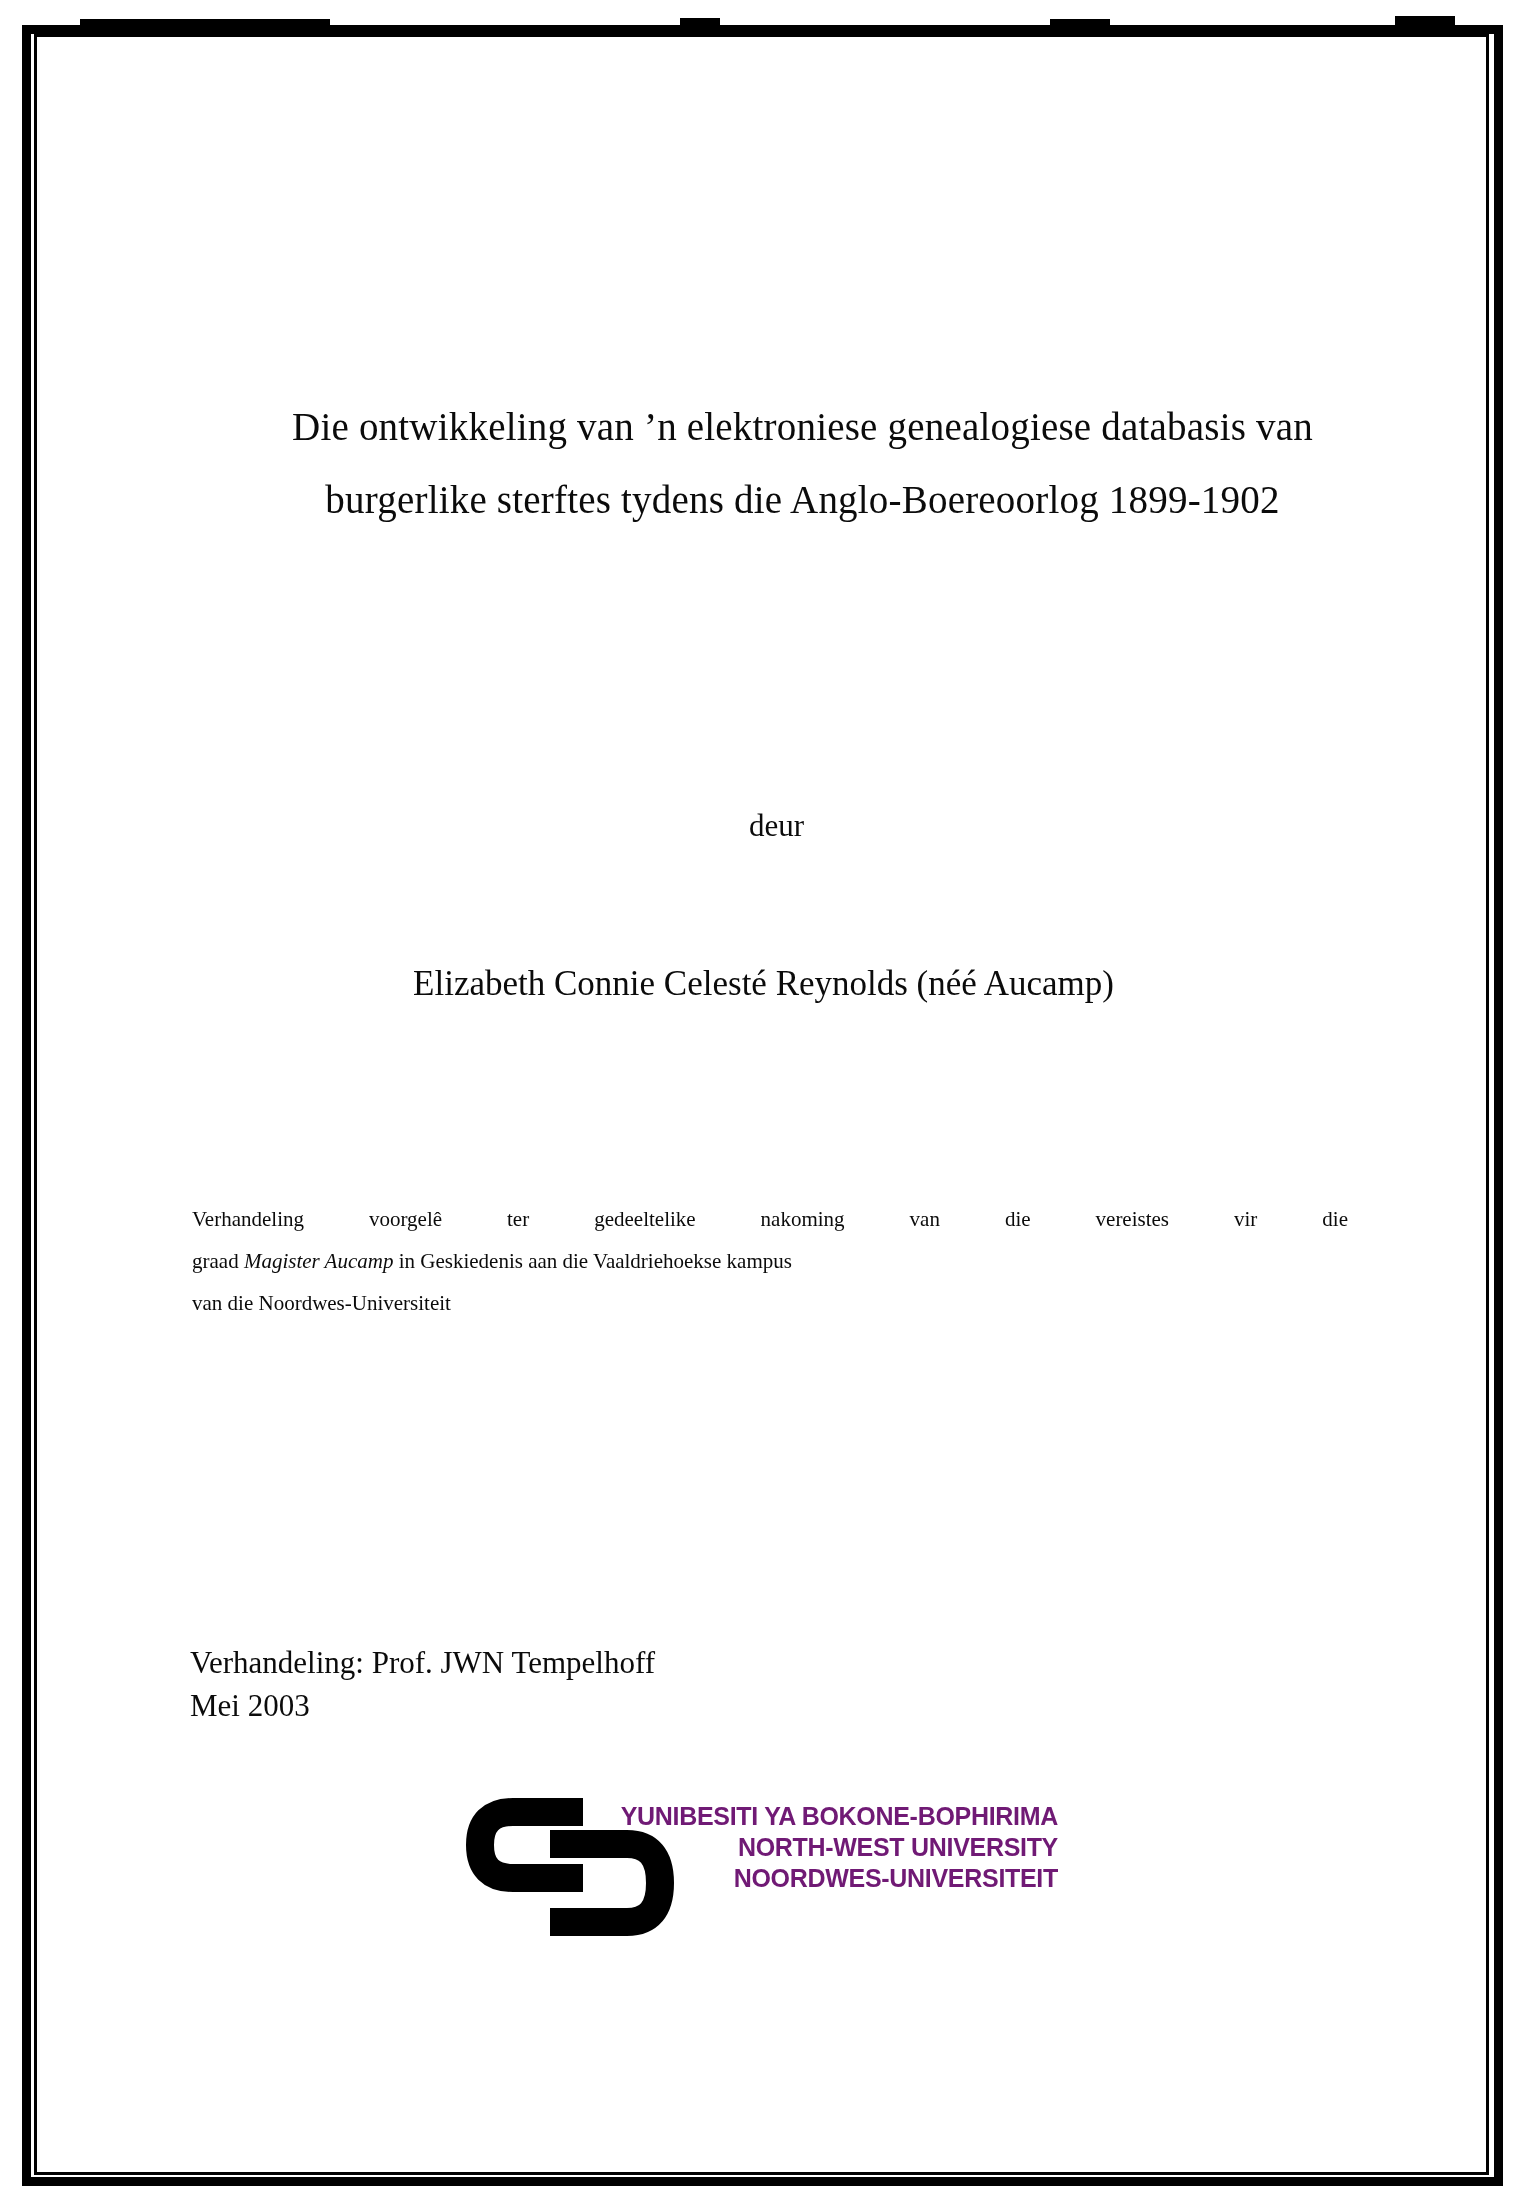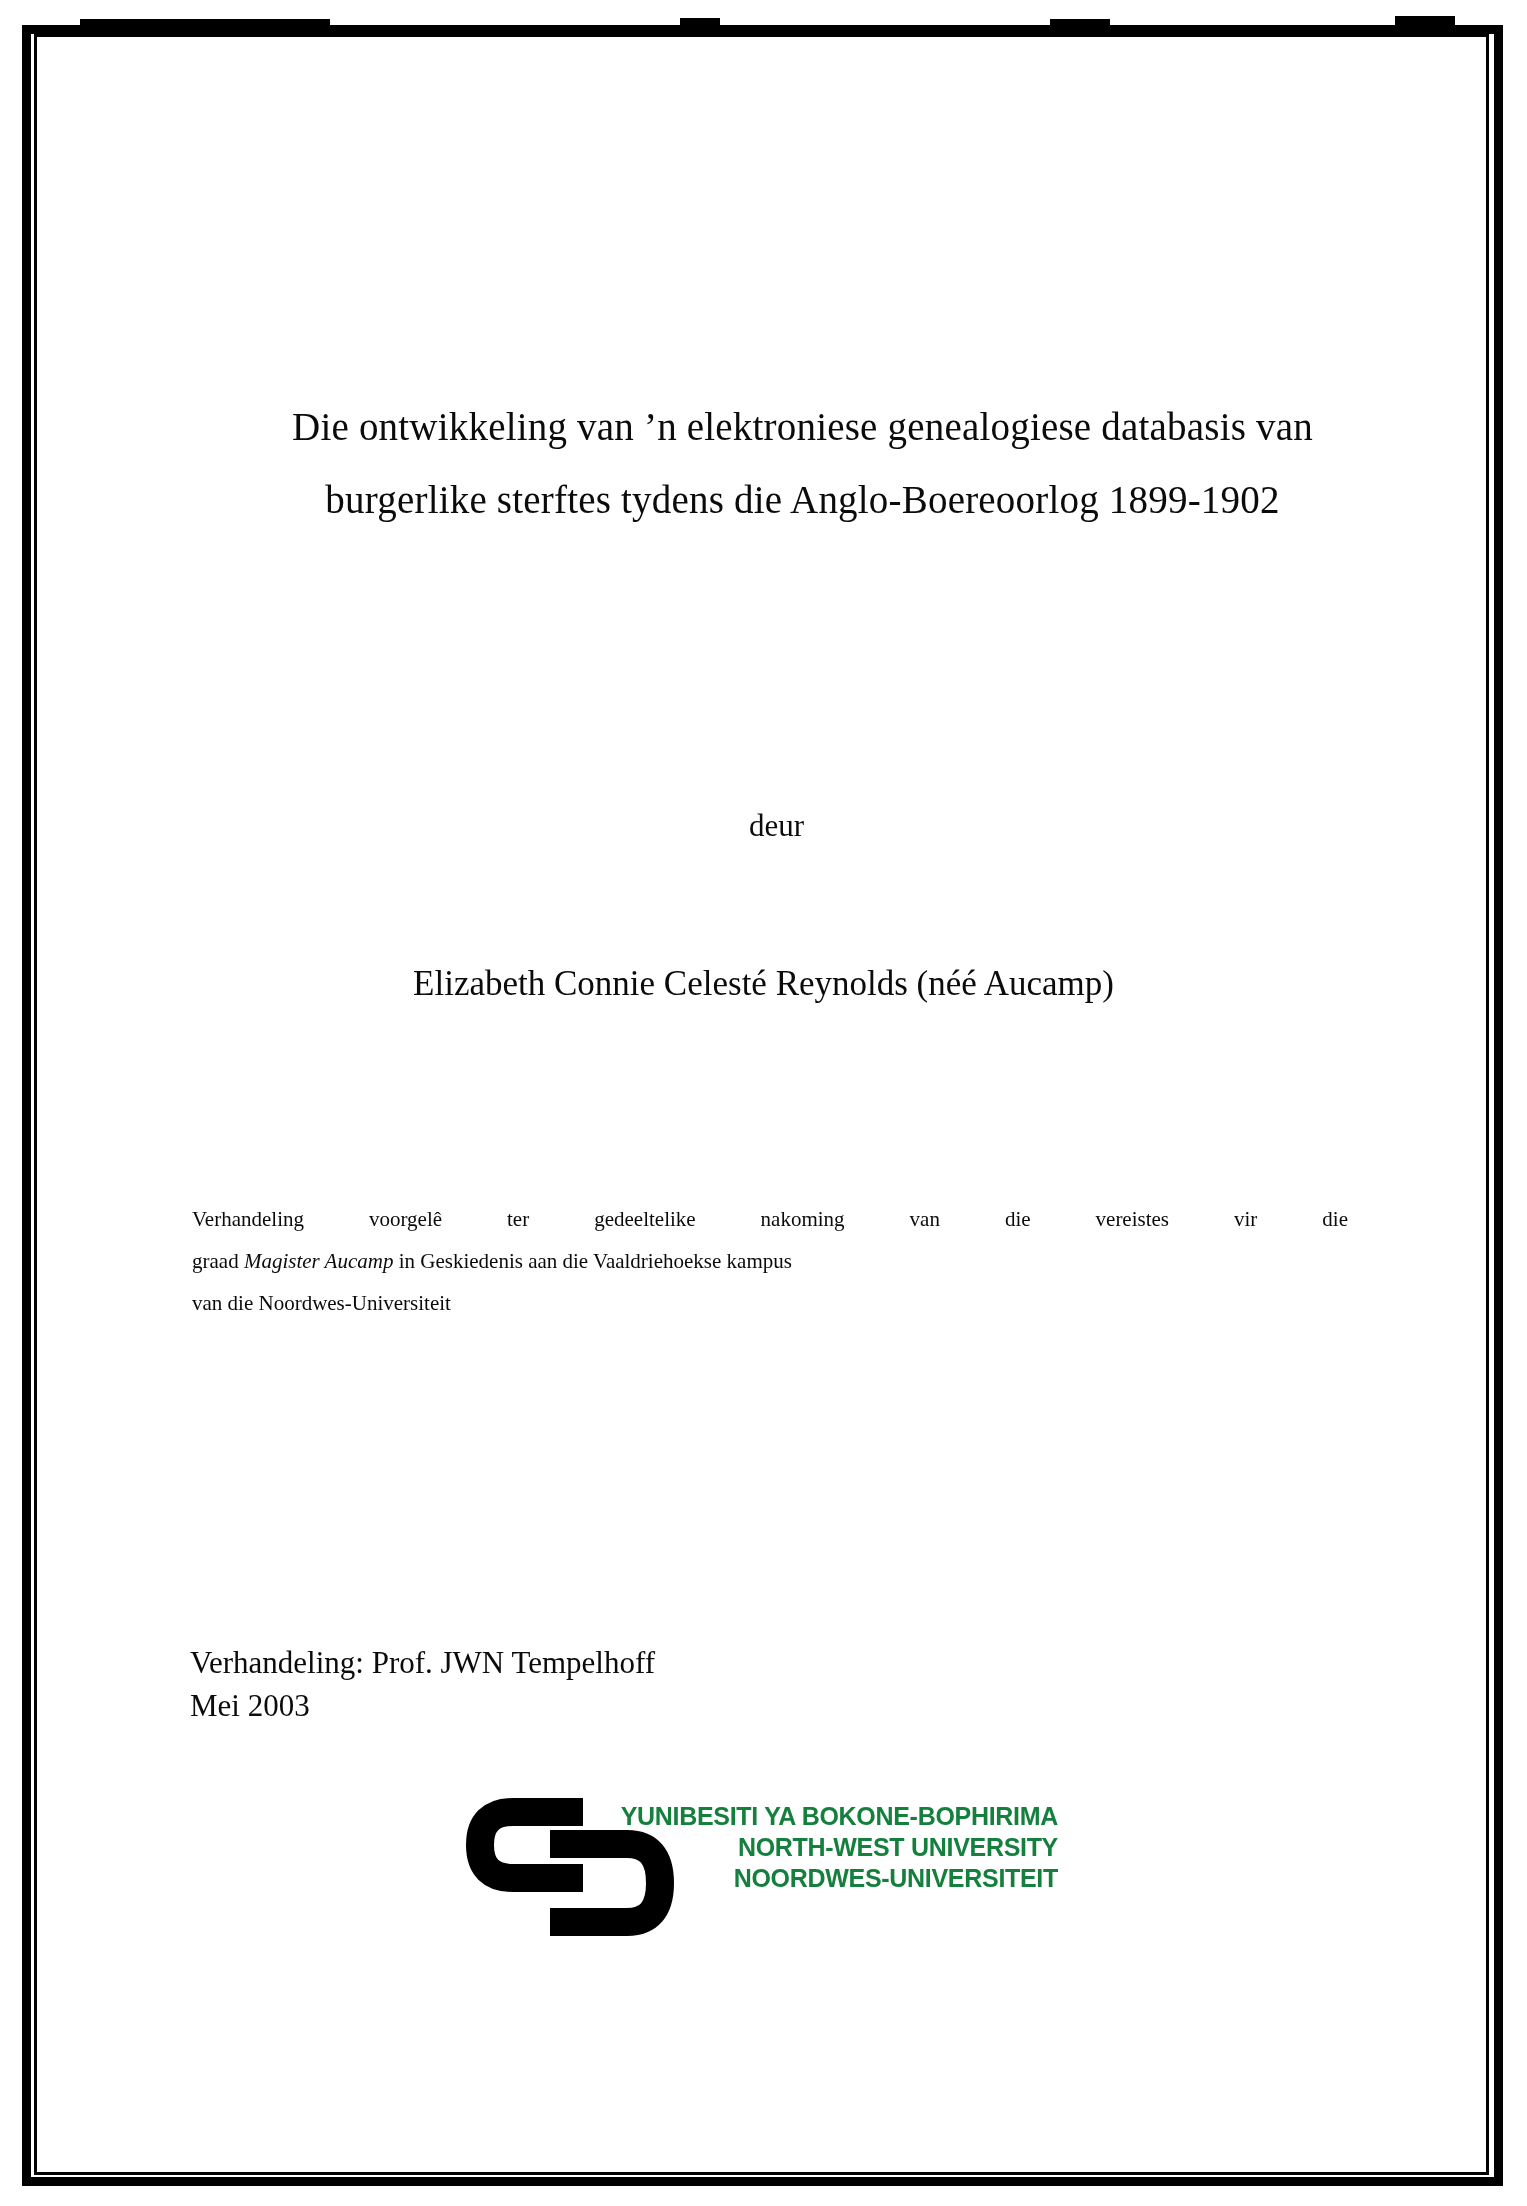--- a/index.html
+++ b/index.html
@@ -93,21 +93,21 @@
   .logo-text {
     position: absolute;
     left: 110px; top: 4px;
     width: 483px;
     text-align: right;
     font-family: "Liberation Sans", sans-serif;
     font-weight: 700;
     font-size: 25px;
     line-height: 31px;
     letter-spacing: -0.3px;
-    color: #15803d;
+    color: #701a75;
   }
   .logo-text div { white-space: nowrap; }
 </style>
 </head>
 <body>
 
 <div class="page">
 
   <div class="frame-outer"></div>
   <div class="frame-inner"></div>

